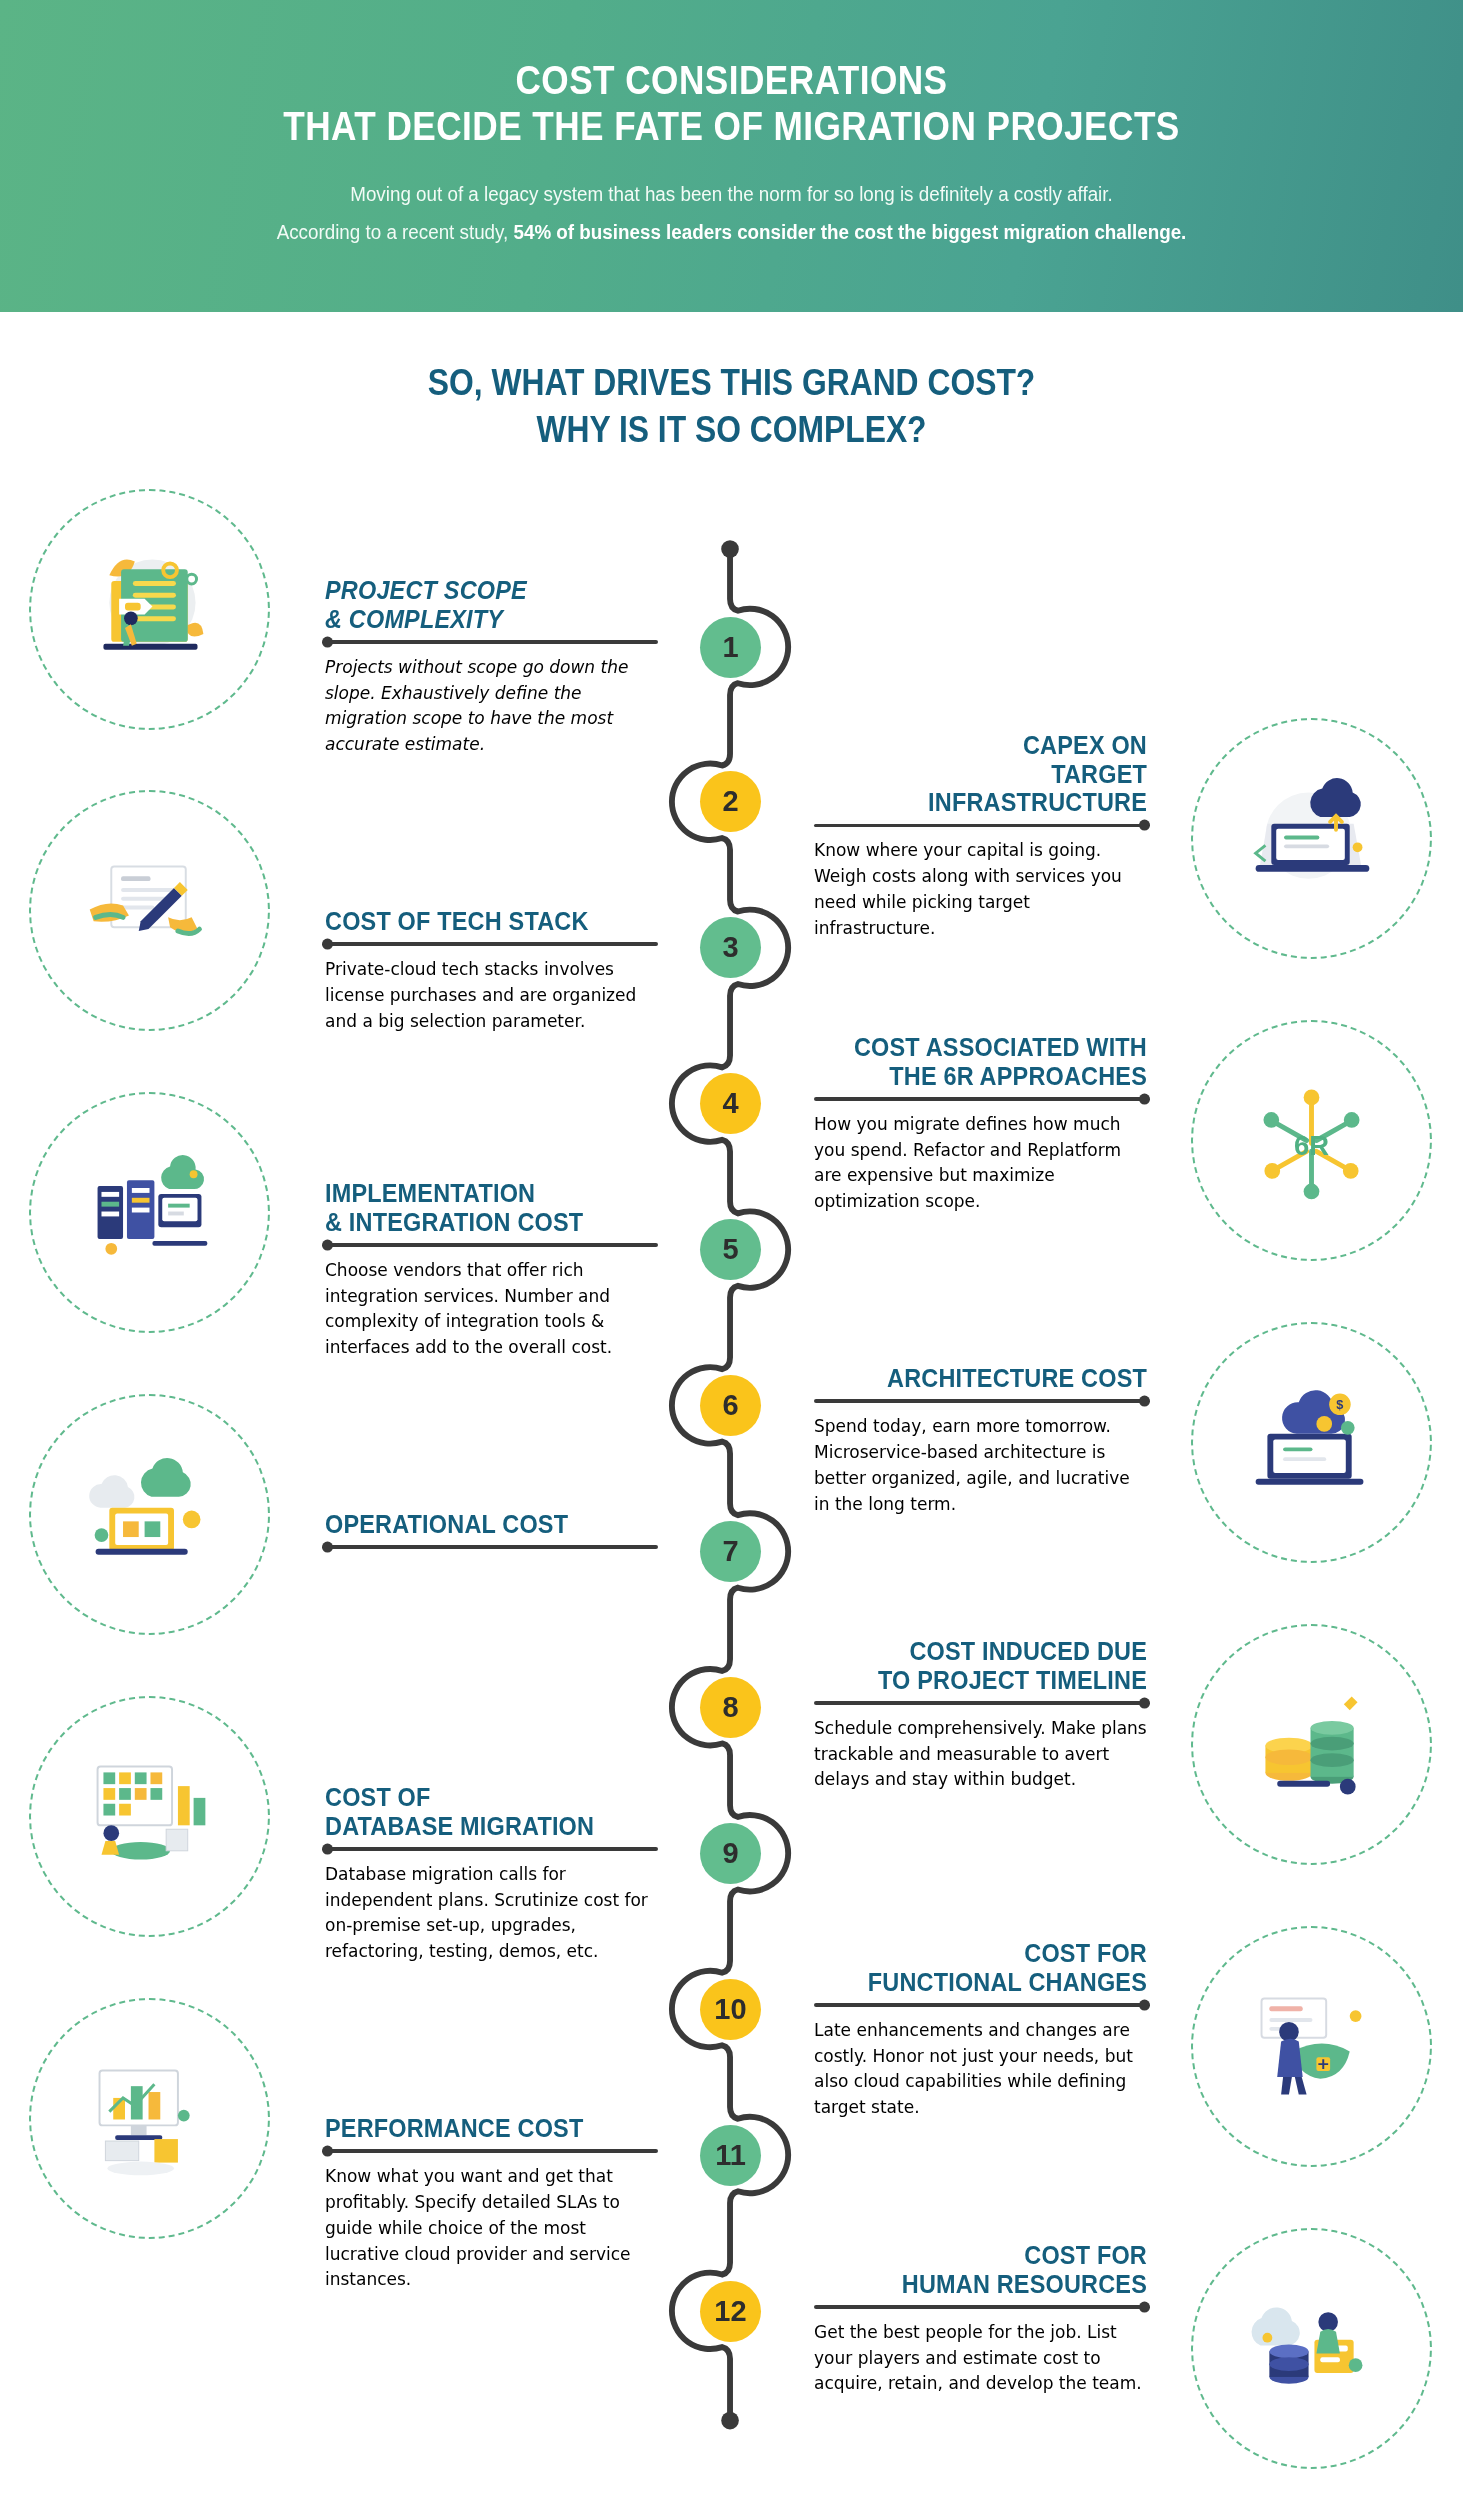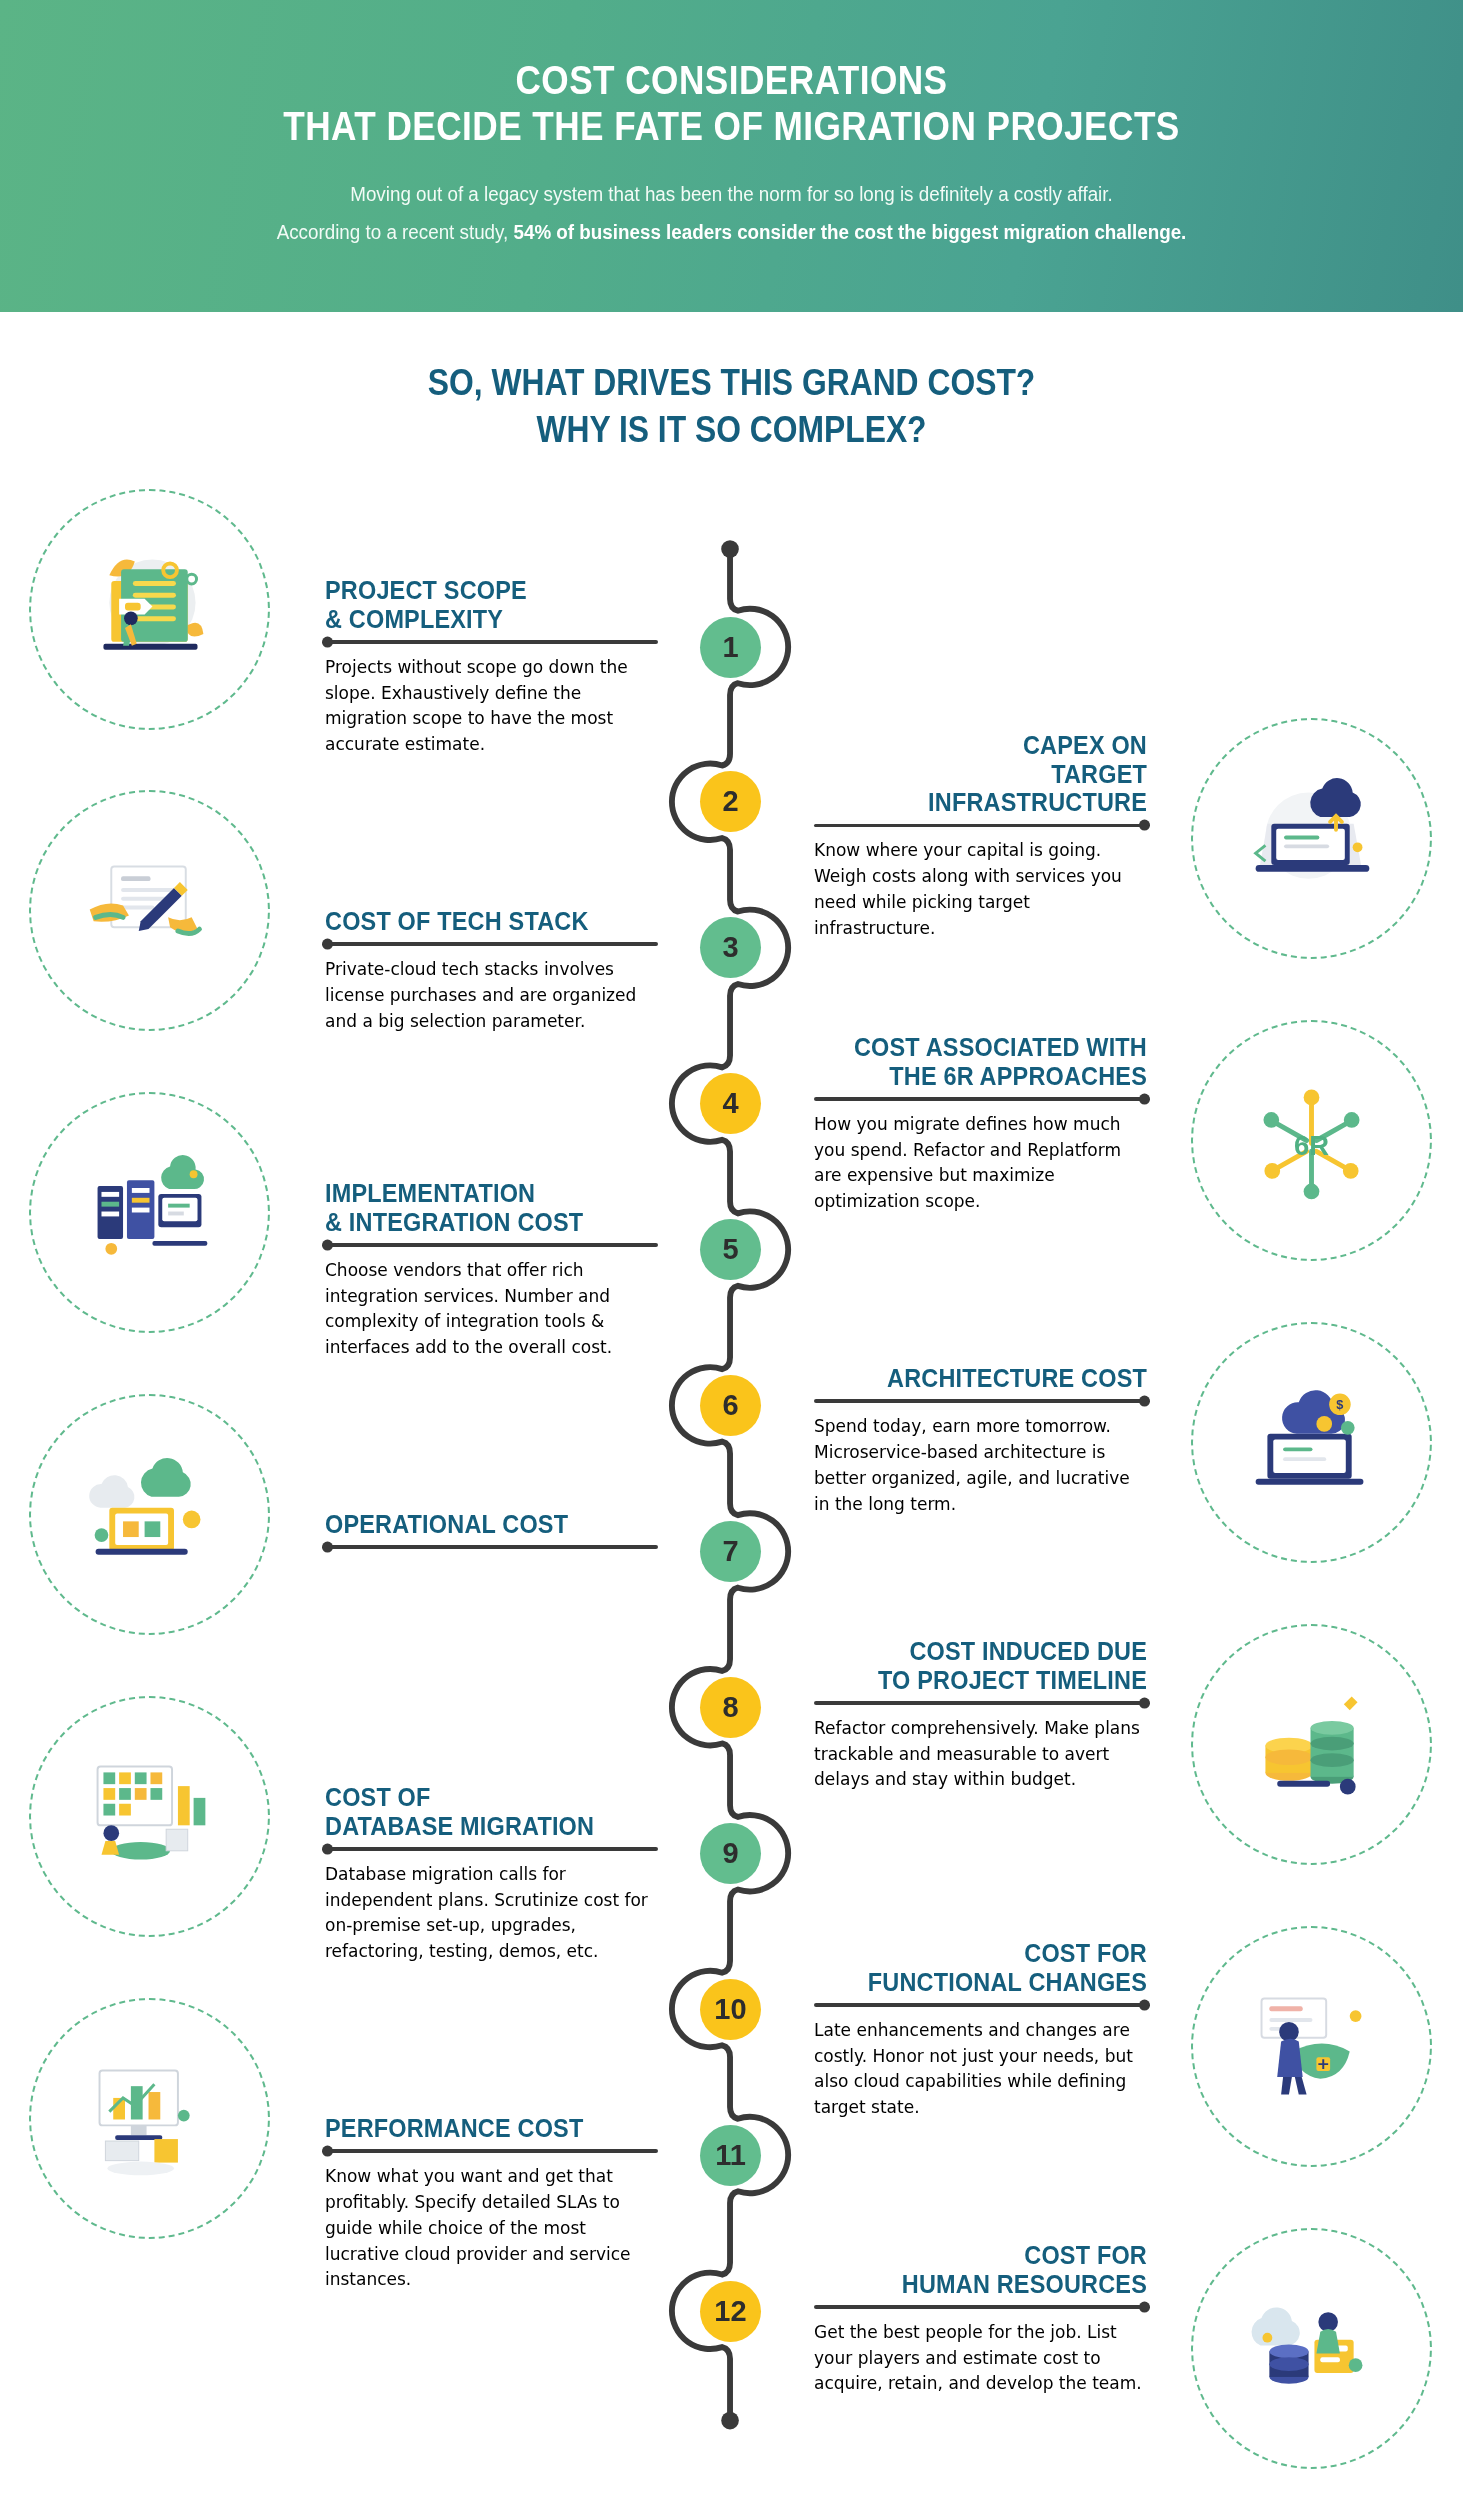--- a/index.html
+++ b/index.html
@@ -109,21 +109,21 @@
 </div>
 
 <svg id="spine" viewBox="0 0 1493 2560">
     <path d="M 745 560 L 745 611 Q 745 621 753 623 A 39 39 0 1 1 753 697 Q 745 699 745 709 L 745 769 Q 745 779 737 781 A 39 39 0 1 0 737 855 Q 745 857 745 867 L 745 918 Q 745 928 753 930 A 39 39 0 1 1 753 1004 Q 745 1006 745 1016 L 745 1077 Q 745 1087 737 1089 A 39 39 0 1 0 737 1163 Q 745 1165 745 1175 L 745 1226 Q 745 1236 753 1238 A 39 39 0 1 1 753 1312 Q 745 1314 745 1324 L 745 1385 Q 745 1395 737 1397 A 39 39 0 1 0 737 1471 Q 745 1473 745 1483 L 745 1534 Q 745 1544 753 1546 A 39 39 0 1 1 753 1620 Q 745 1622 745 1632 L 745 1693 Q 745 1703 737 1705 A 39 39 0 1 0 737 1779 Q 745 1781 745 1791 L 745 1842 Q 745 1852 753 1854 A 39 39 0 1 1 753 1928 Q 745 1930 745 1940 L 745 2001 Q 745 2011 737 2013 A 39 39 0 1 0 737 2087 Q 745 2089 745 2099 L 745 2150 Q 745 2160 753 2162 A 39 39 0 1 1 753 2236 Q 745 2238 745 2248 L 745 2309 Q 745 2319 737 2321 A 39 39 0 1 0 737 2395 Q 745 2397 745 2407 L 745 2470 " fill="none" stroke="#3a3a3a" stroke-width="6" stroke-linecap="round"></path>
     <circle cx="745" cy="560" r="9" fill="#3a3a3a"></circle>
     <circle cx="745" cy="2470" r="9" fill="#3a3a3a"></circle>
   </svg>
 
 <div id="stage">
     <div class="badge green" style="left: 700px; top: 617px;">1</div>
-    <div class="item left" style="width: 333px; left: 325px; top: 576px;">
+    <div class="item left" style="width: 333px; left: 325px; top: 576px; font-style: italic;">
       <div class="title">
         <div>PROJECT SCOPE</div>
         <div>&amp; COMPLEXITY</div>
       </div>
       <div class="rule"></div>
       <div class="body">Projects without scope go down the slope. Exhaustively define the migration scope to have the most accurate estimate.</div>
     </div>
     <div class="illus" style="left: 29px; top: 489px;">
       <svg width="147" height="147" viewBox="0 0 150 150">
       <circle cx="78" cy="68" r="44" fill="#eceff1"></circle>
@@ -289,21 +289,21 @@
       <circle cx="26" cy="96" r="7" fill="#5cb88b"></circle>
       </svg>
     </div>
     <div class="badge yellow" style="left: 700px; top: 1677px;">8</div>
     <div class="item right" style="width: 333px; left: 814px; top: 1637px;">
       <div class="title">
         <div>COST INDUCED DUE</div>
         <div>TO PROJECT TIMELINE</div>
       </div>
       <div class="rule"></div>
-      <div class="body">Refactor comprehensively. Make plans trackable and measurable to avert delays and stay within budget.</div>
+      <div class="body">Schedule comprehensively. Make plans trackable and measurable to avert delays and stay within budget.</div>
     </div>
     <div class="illus" style="left: 1191px; top: 1624px;">
       <svg width="147" height="147" viewBox="0 0 150 150">
       <ellipse cx="52" cy="104" rx="24" ry="8" fill="#f6b93b"></ellipse>
       <rect x="28" y="76" width="48" height="28" fill="#f7c531"></rect>
       <ellipse cx="52" cy="76" rx="24" ry="8" fill="#fcd34d"></ellipse>
       <ellipse cx="52" cy="88" rx="24" ry="8" fill="#f6b93b"></ellipse>
       <ellipse cx="96" cy="108" rx="22" ry="7" fill="#4a9e78"></ellipse>
       <rect x="74" y="58" width="44" height="50" fill="#5cb88b"></rect>
       <ellipse cx="96" cy="58" rx="22" ry="7" fill="#7acaa0"></ellipse>

